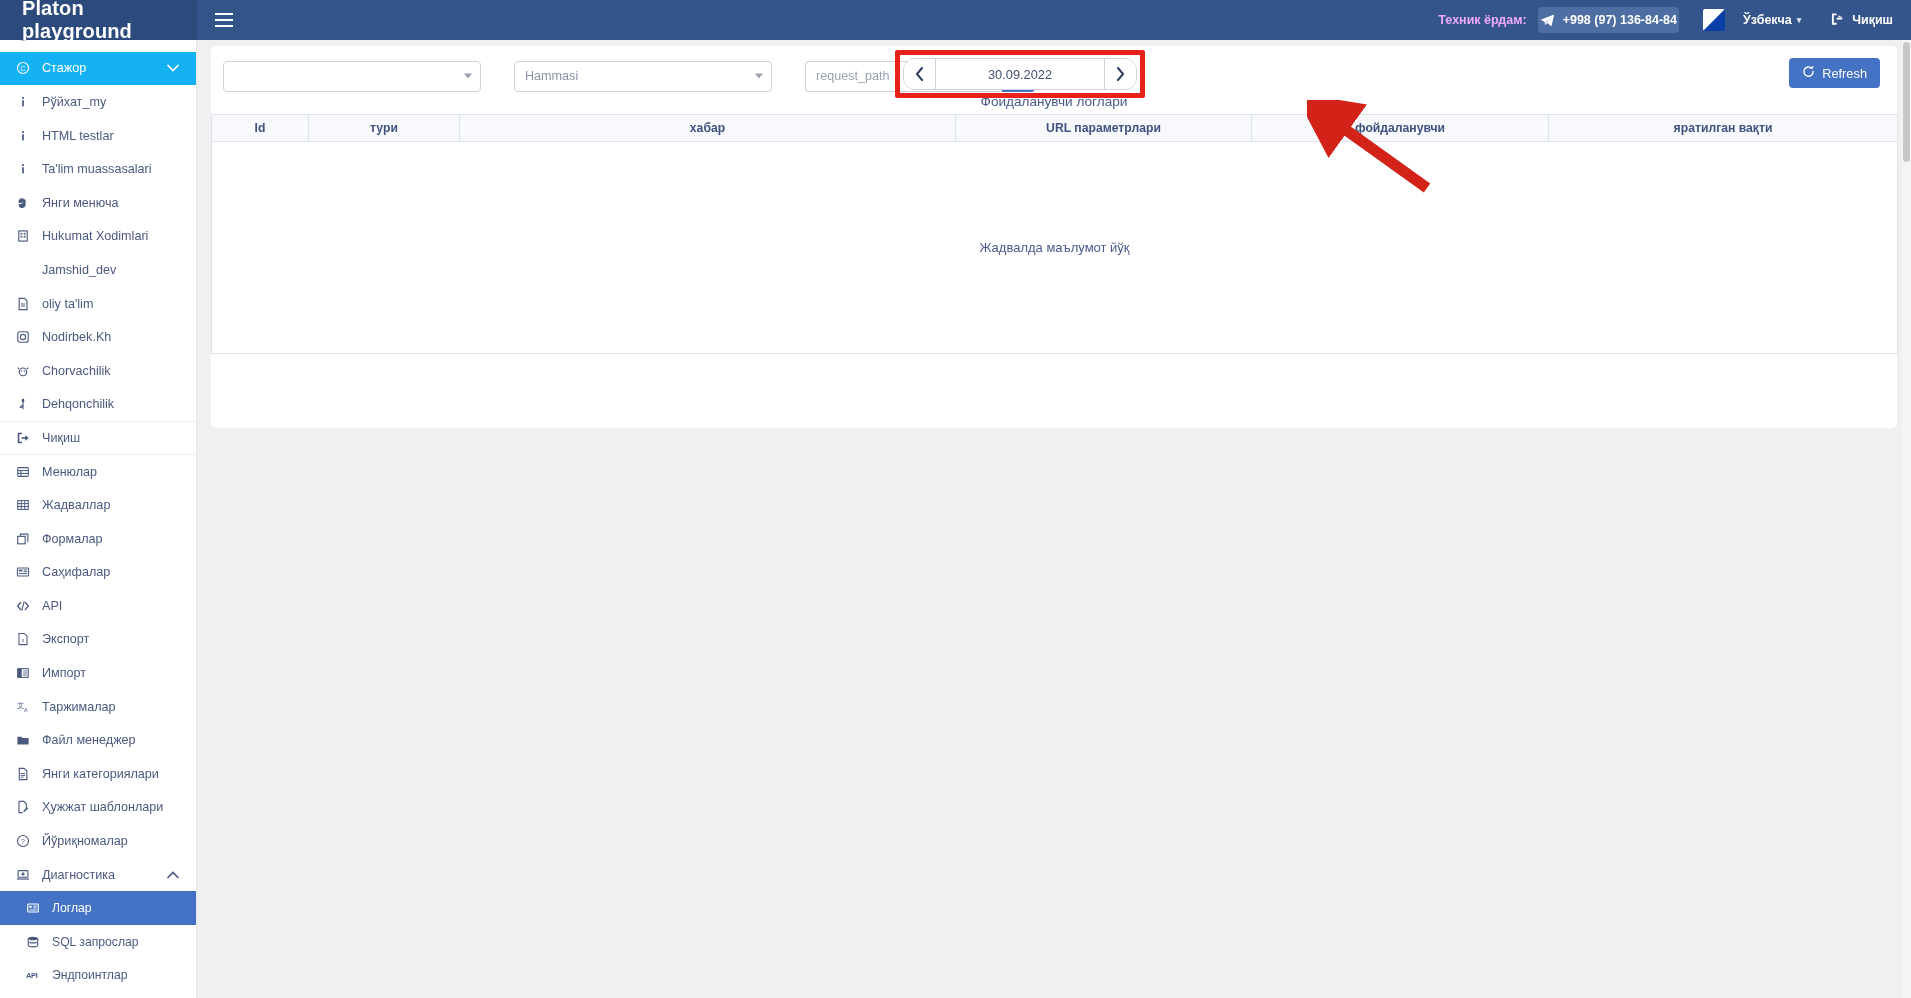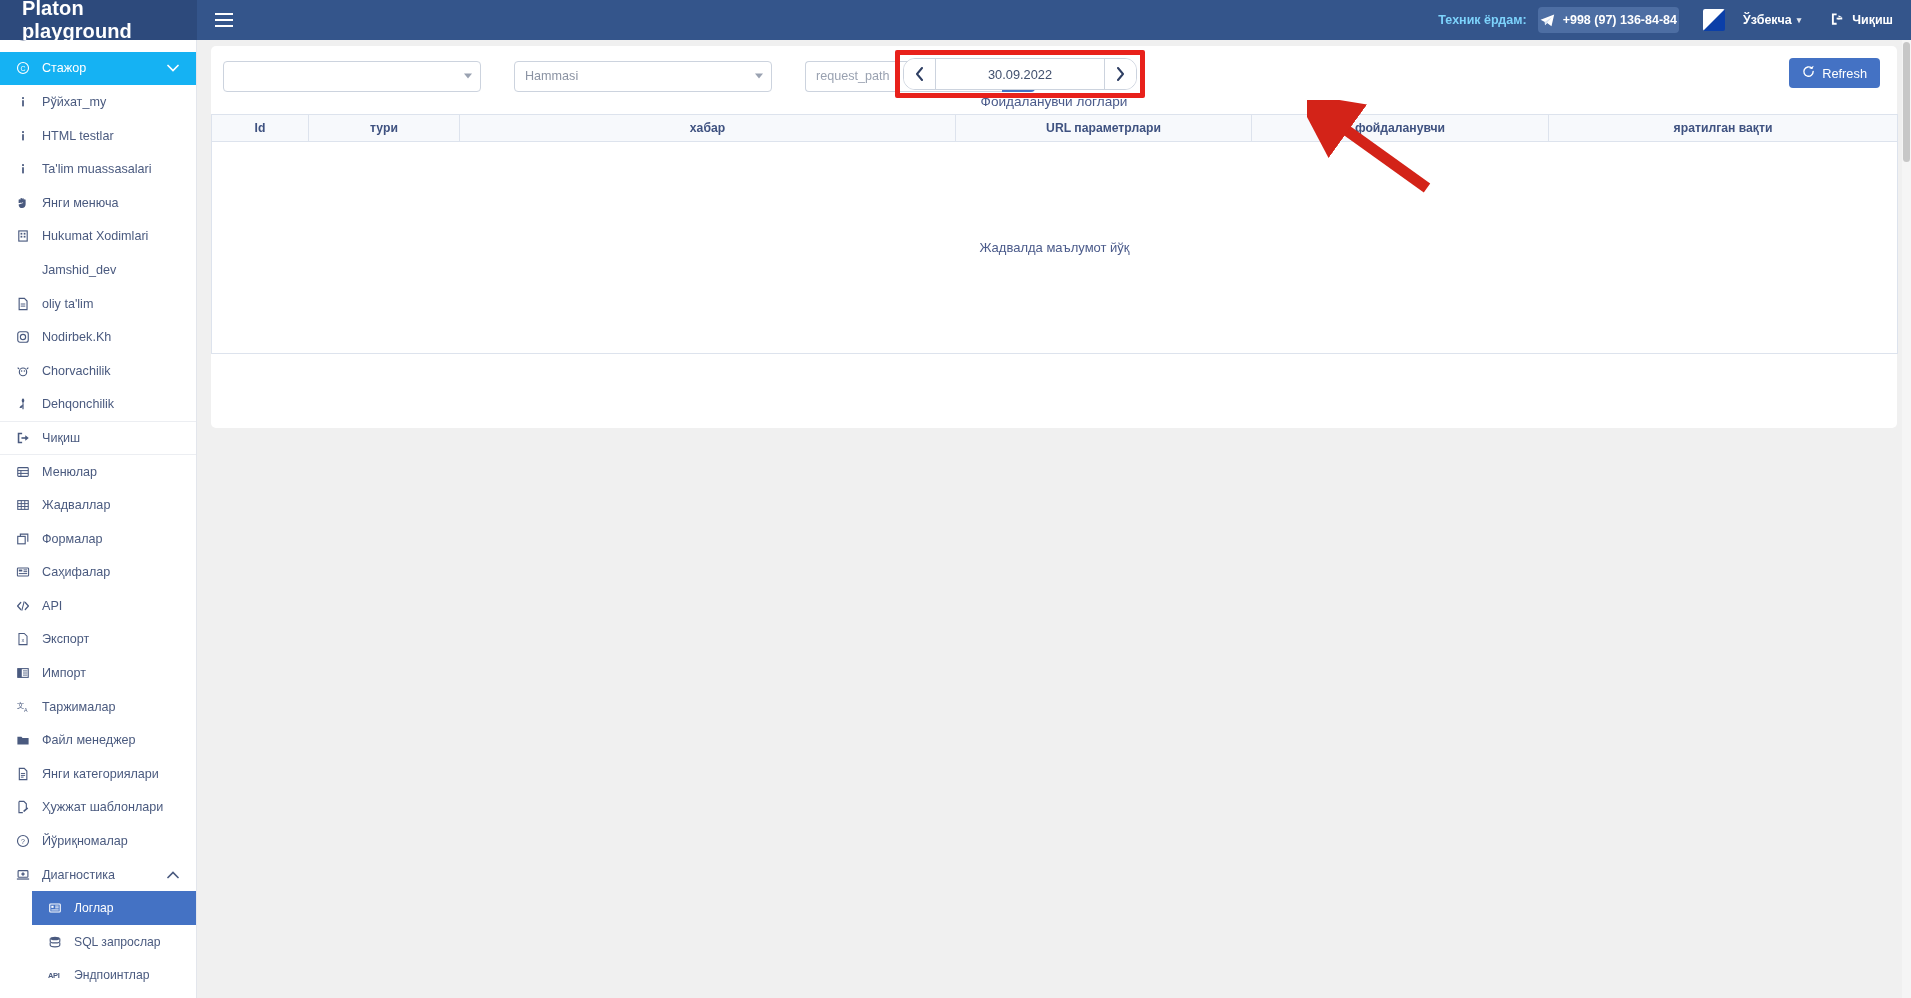--- a/index.html
+++ b/index.html
@@ -24,21 +24,21 @@
   }
   .hamburger {
     width: 54px; height: 40px; display: flex; align-items: center;
     justify-content: center; color: #fff; font-size: 19px; cursor: pointer;
   }
   .topbar-right {
     margin-left: auto; display: flex; align-items: center;
     height: 40px; padding-right: 18px; gap: 0;
   }
   .support-label {
-    color: #7dd3fc; font-size: 12.5px; font-weight: bold; margin-right: 11px;
+    color: #f0abfc; font-size: 12.5px; font-weight: bold; margin-right: 11px;
   }
   .phone-btn {
     background: #4d6ea3; border-radius: 4px; height: 26px;
     display: flex; align-items: center; gap: 8px;
     padding: 0 2px; color: #fff; font-size: 12.5px; font-weight: bold;
     cursor: pointer;
   }
   .tg-icon svg { display: block; }
   .flag-box {
     width: 22px; height: 22px; margin-left: 24px; margin-right: 18px;
@@ -75,21 +75,21 @@
     width: 22px; min-width: 22px; display: flex; align-items: center;
     justify-content: flex-start; color: #4a5a7f; font-size: 13px;
   }
   .side-item .ic svg { display:block; }
   .side-item .lbl { padding-left: 4px; }
   .side-item.active-cyan { background: #15b2f3; color: #ffffff; }
   .side-item.active-cyan .ic { color: #ffffff; }
   .side-item.active-blue { background: #4472c4; color: #ffffff; }
   .side-item.active-blue .ic { color: #ffffff; }
   .side-item .chev { margin-left: auto; margin-right: 18px; font-size: 12px; }
-  .side-item.sub { padding-left: 16px; font-size: 12.2px; margin-left: 32px; }
+  .side-item.sub { padding-left: 26px; font-size: 12.2px; }
   .side-item.divider-top { border-top: 1px solid #eceef2; }
   .side-item.divider-bottom { border-bottom: 1px solid #eceef2; }
   .side-item.noicon .ic { visibility: hidden; }
 
   
   .content {
     position: absolute; left: 197px; top: 40px;
     width: 1714px; height: 958px; background: #f0f0f0;
     overflow: hidden;
   }

